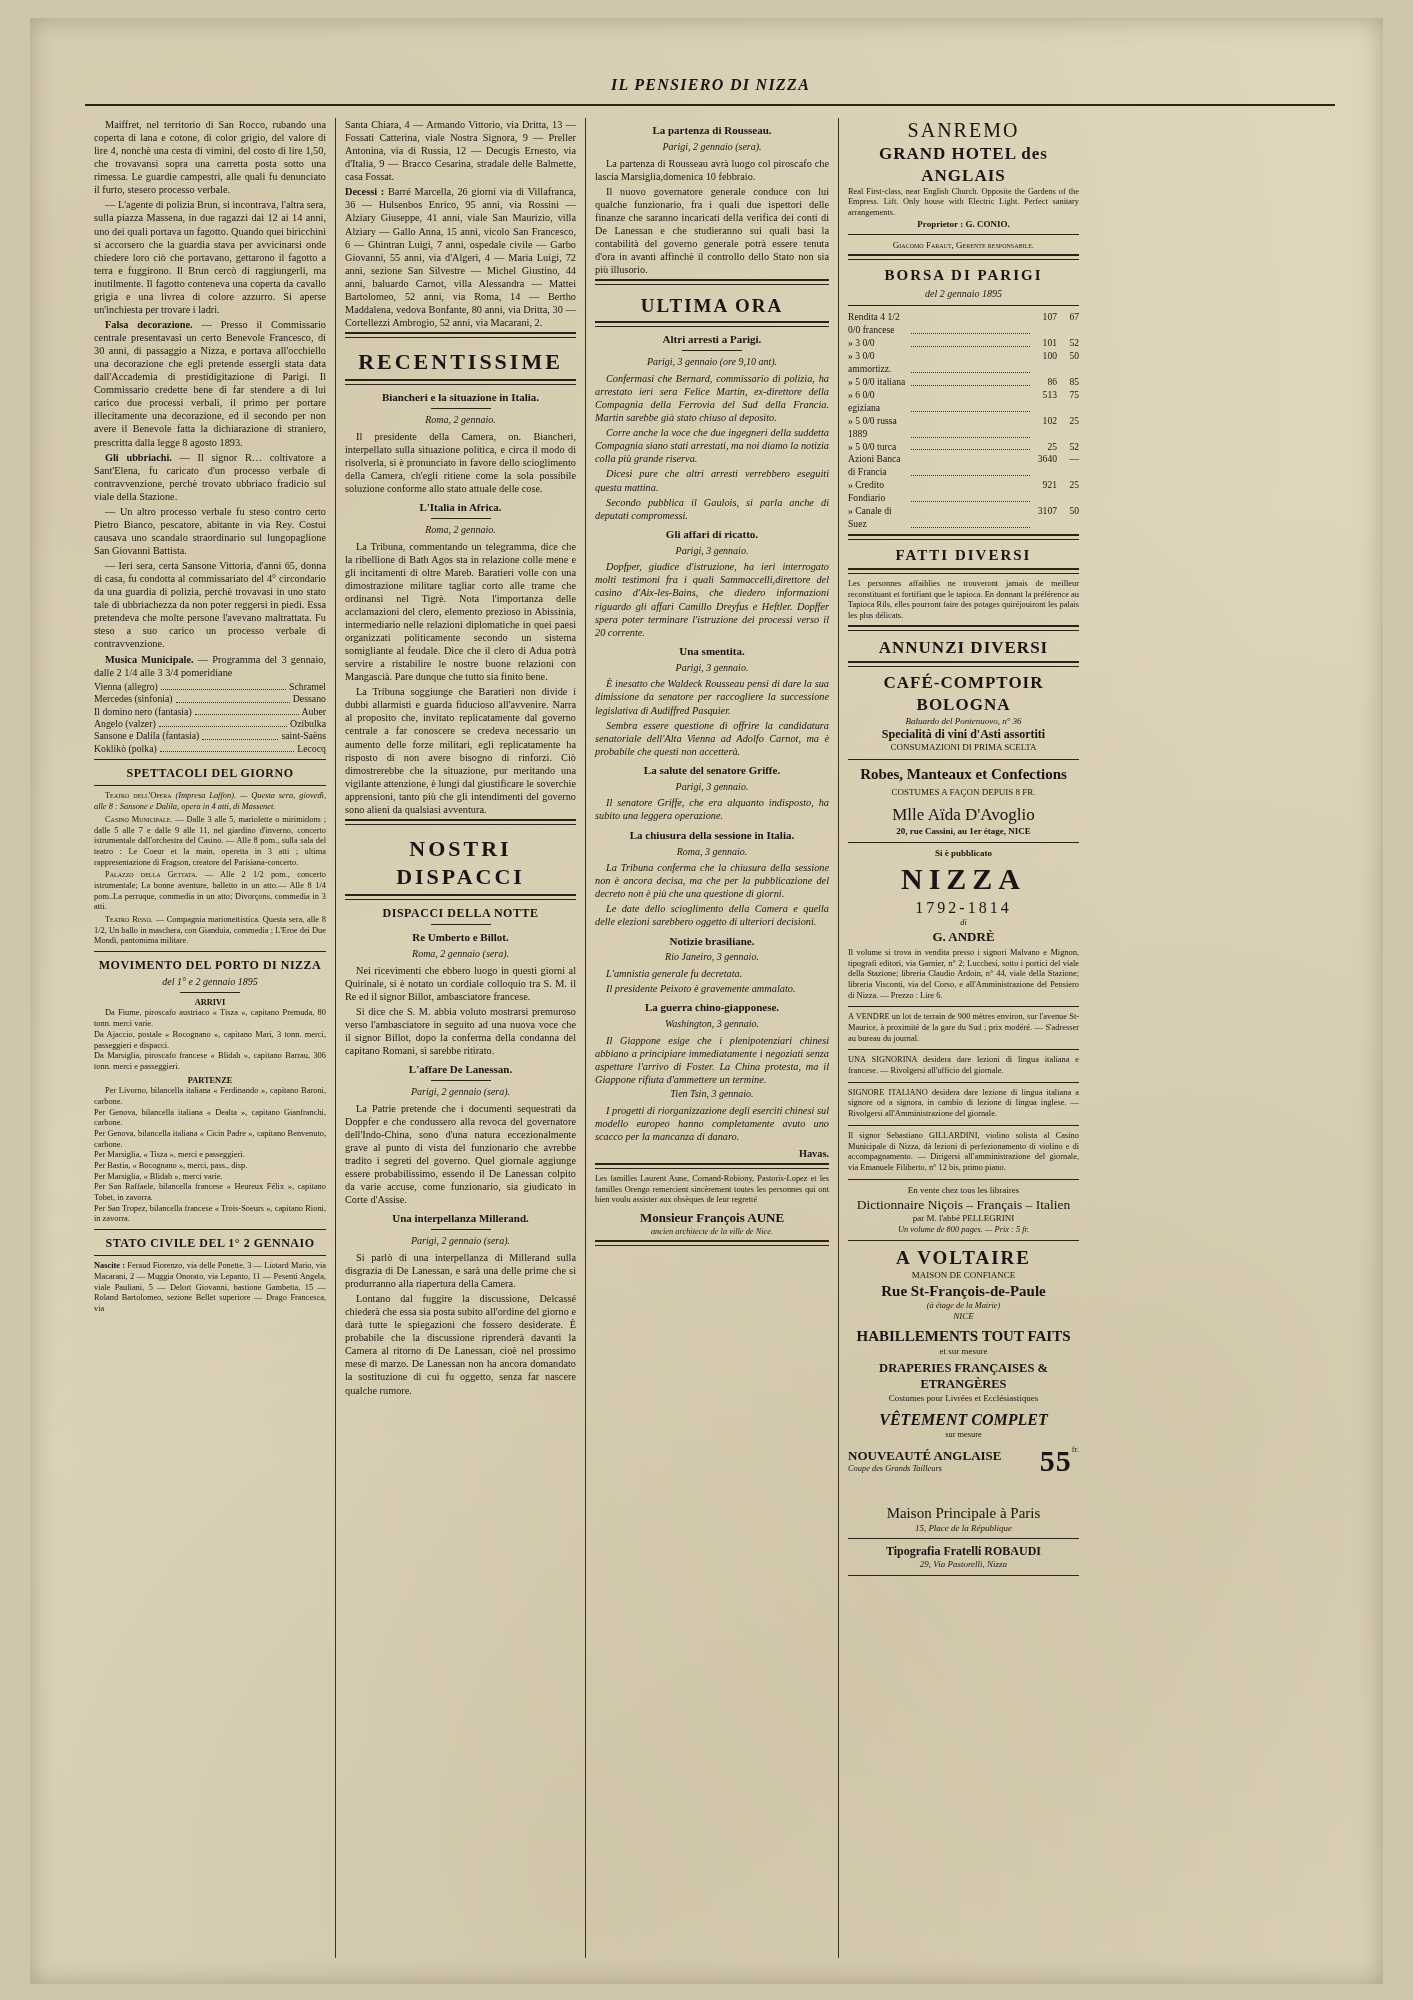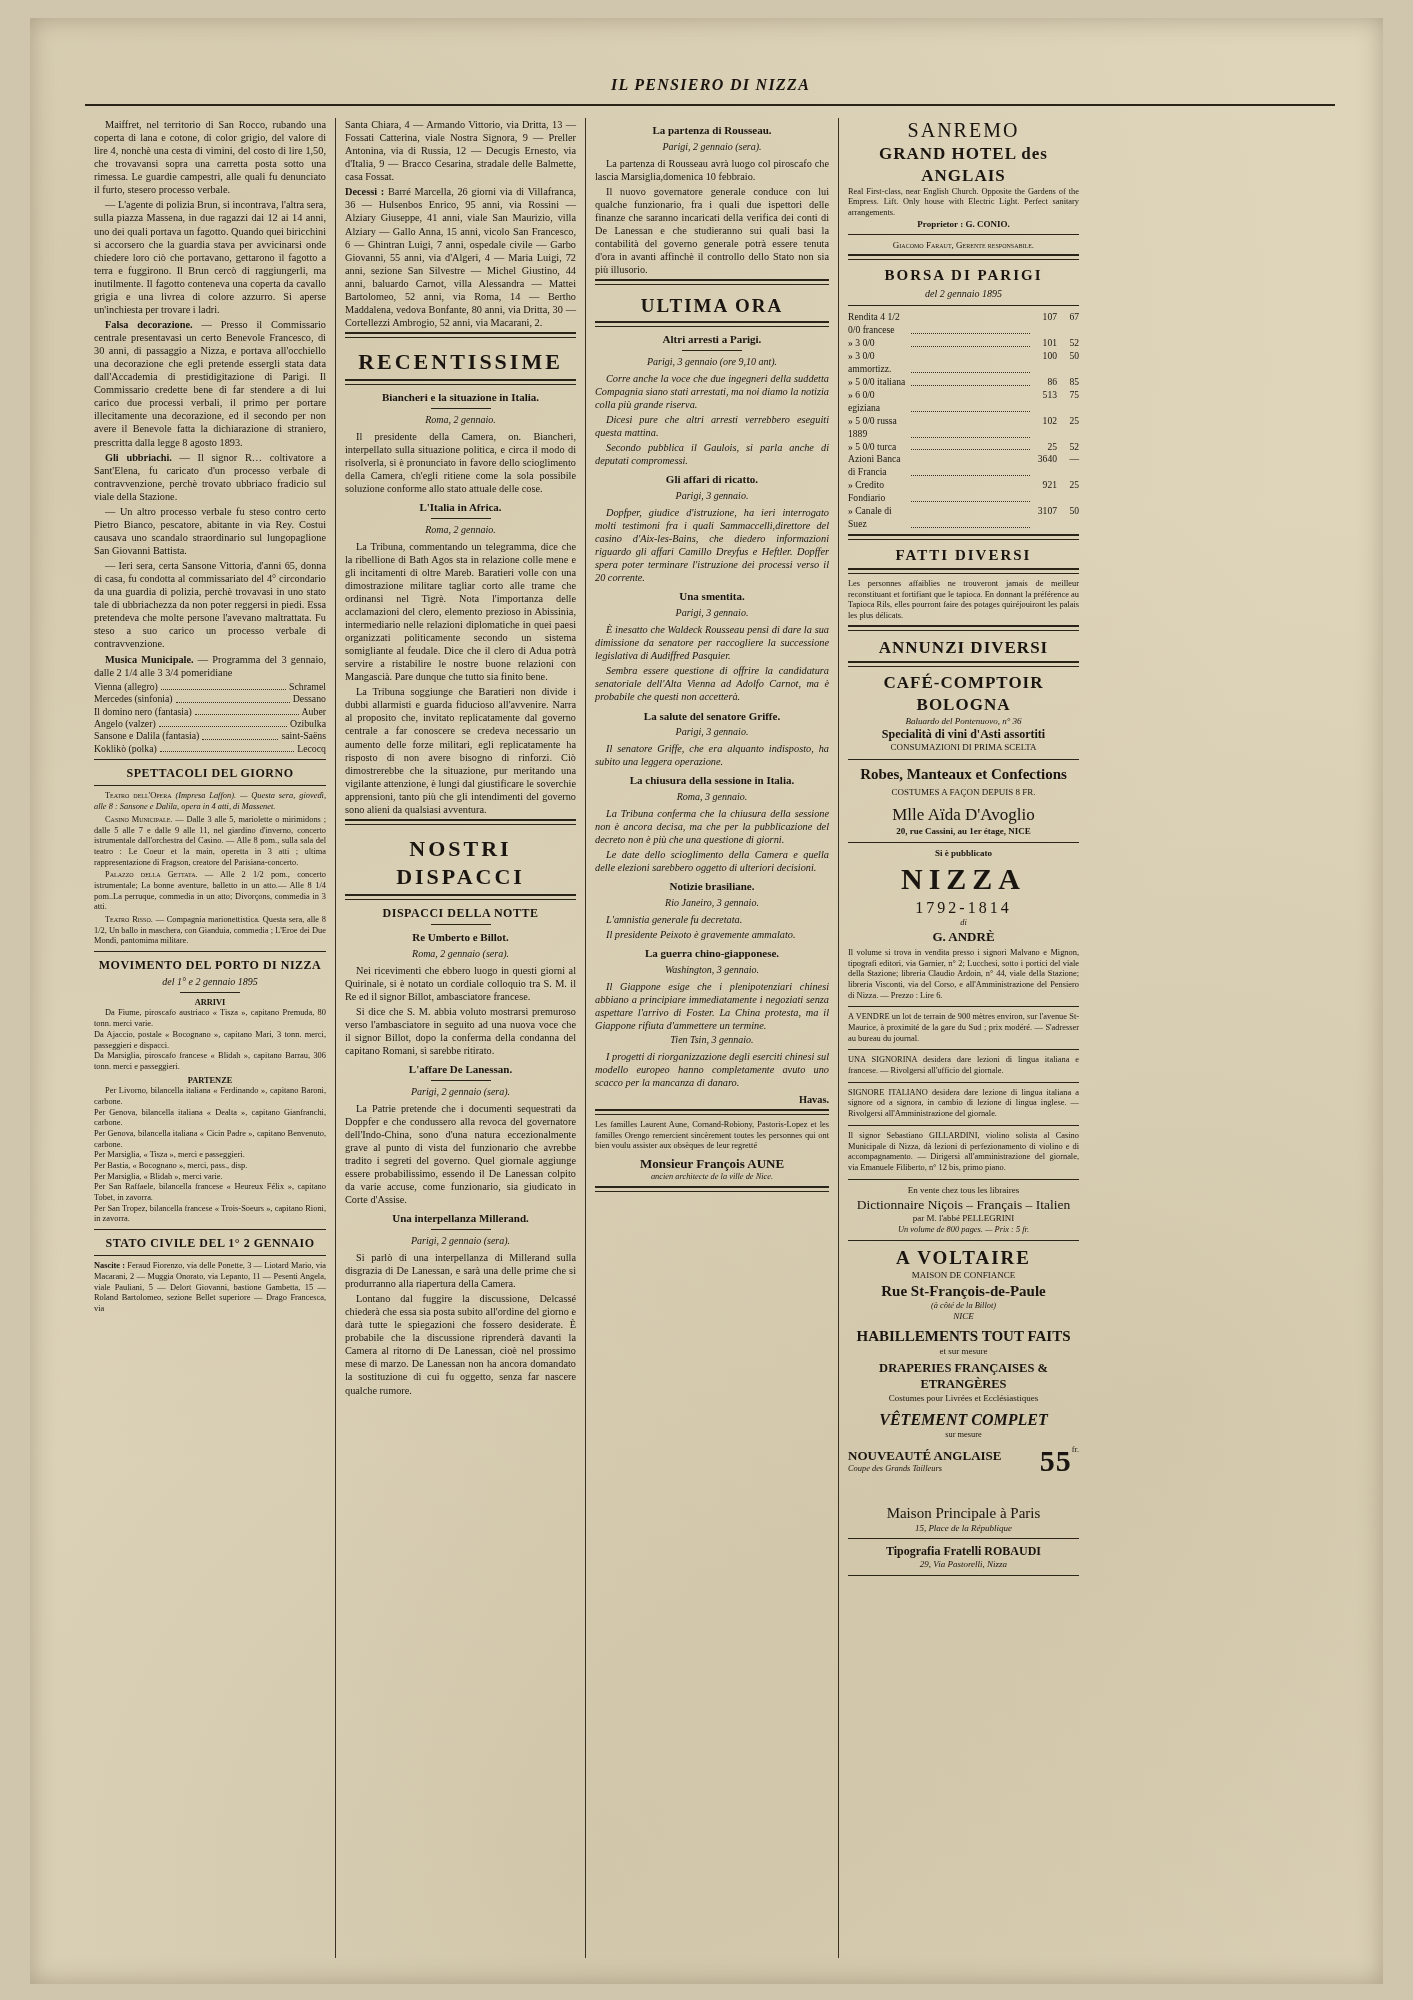--- a/index.html
+++ b/index.html
@@ -257,20 +257,21 @@
       <p>La partenza di Rousseau avrà luogo col piroscafo che lascia Marsiglia,domenica 10 febbraio.</p>
       <p>Il nuovo governatore generale conduce con lui qualche funzionario, fra i quali due ispettori delle finanze che saranno incaricati della verifica dei conti di De Lanessan e che studieranno sui quali basi la contabilità del governo generale potrà essere tenuta d'ora in avanti affinchè il controllo dello Stato non sia più illusorio.</p>
 
       <div class="dbl-rule"></div>
       <div class="big-head2">ULTIMA ORA</div>
       <div class="dbl-rule"></div>
 
       <div class="sub-title">Altri arresti a Parigi.</div>
       <div class="short-rule"></div>
       <div class="dateline">Parigi, 3 gennaio (ore 9,10 ant).</div>
+      <p class="it">Confermasi che Bernard, commissario di polizia, ha arrestato ieri sera Felice Martin, ex-direttore della Compagnia della Ferrovia del Sud della Francia. Martin sarebbe già stato chiuso al deposito.</p>
       <p class="it">Corre anche la voce che due ingegneri della suddetta Compagnia siano stati arrestati, ma noi diamo la notizia colla più grande riserva.</p>
       <p class="it">Dicesi pure che altri arresti verrebbero eseguiti questa mattina.</p>
       <p class="it">Secondo pubblica il Gaulois, si parla anche di deputati compromessi.</p>
 
       <div class="sub-title">Gli affari di ricatto.</div>
       <div class="dateline">Parigi, 3 gennaio.</div>
       <p class="it">Dopfper, giudice d'istruzione, ha ieri interrogato molti testimoni fra i quali Sammaccelli,direttore del casino d'Aix-les-Bains, che diedero informazioni riguardo gli affari Camillo Dreyfus e Heftler. Dopffer spera poter terminare l'istruzione dei processi verso il 20 corrente.</p>
 
       <div class="sub-title">Una smentita.</div>
       <div class="dateline">Parigi, 3 gennaio.</div>
@@ -432,21 +433,21 @@
         <div style="font-size:13.5px">Dictionnaire Niçois – Français – Italien</div>
         <div class="sm">par M. l'abbé PELLEGRINI</div>
         <div class="it xs">Un volume de 800 pages. — Prix : 5 fr.</div>
       </div>
       <div class="ad-sep"></div>
 
       <div class="center">
         <div class="b" style="font-size:19px;letter-spacing:2px">A VOLTAIRE</div>
         <div class="sm">MAISON DE CONFIANCE</div>
         <div class="b" style="font-size:15px">Rue St-François-de-Paule</div>
-        <div class="xs it">(à côté de la Billot)</div>
+        <div class="xs it">(à étage de la Mairie)</div>
         <div class="it sm">NICE</div>
         <div class="b" style="font-size:15px;margin-top:4px">HABILLEMENTS TOUT FAITS</div>
         <div class="sm">et sur mesure</div>
         <div class="b" style="font-size:12.5px;margin-top:4px">DRAPERIES FRANÇAISES &amp; ETRANGÈRES</div>
         <div class="sm">Costumes pour Livrées et Ecclésiastiques</div>
         <div class="b it" style="font-size:16px;margin-top:5px">VÊTEMENT COMPLET</div>
         <div class="xs">sur mesure</div>
         <div style="display:flex;align-items:center;justify-content:space-between;margin-top:2px">
           <div style="text-align:left">
             <div class="b" style="font-size:13px">NOUVEAUTÉ ANGLAISE</div>

